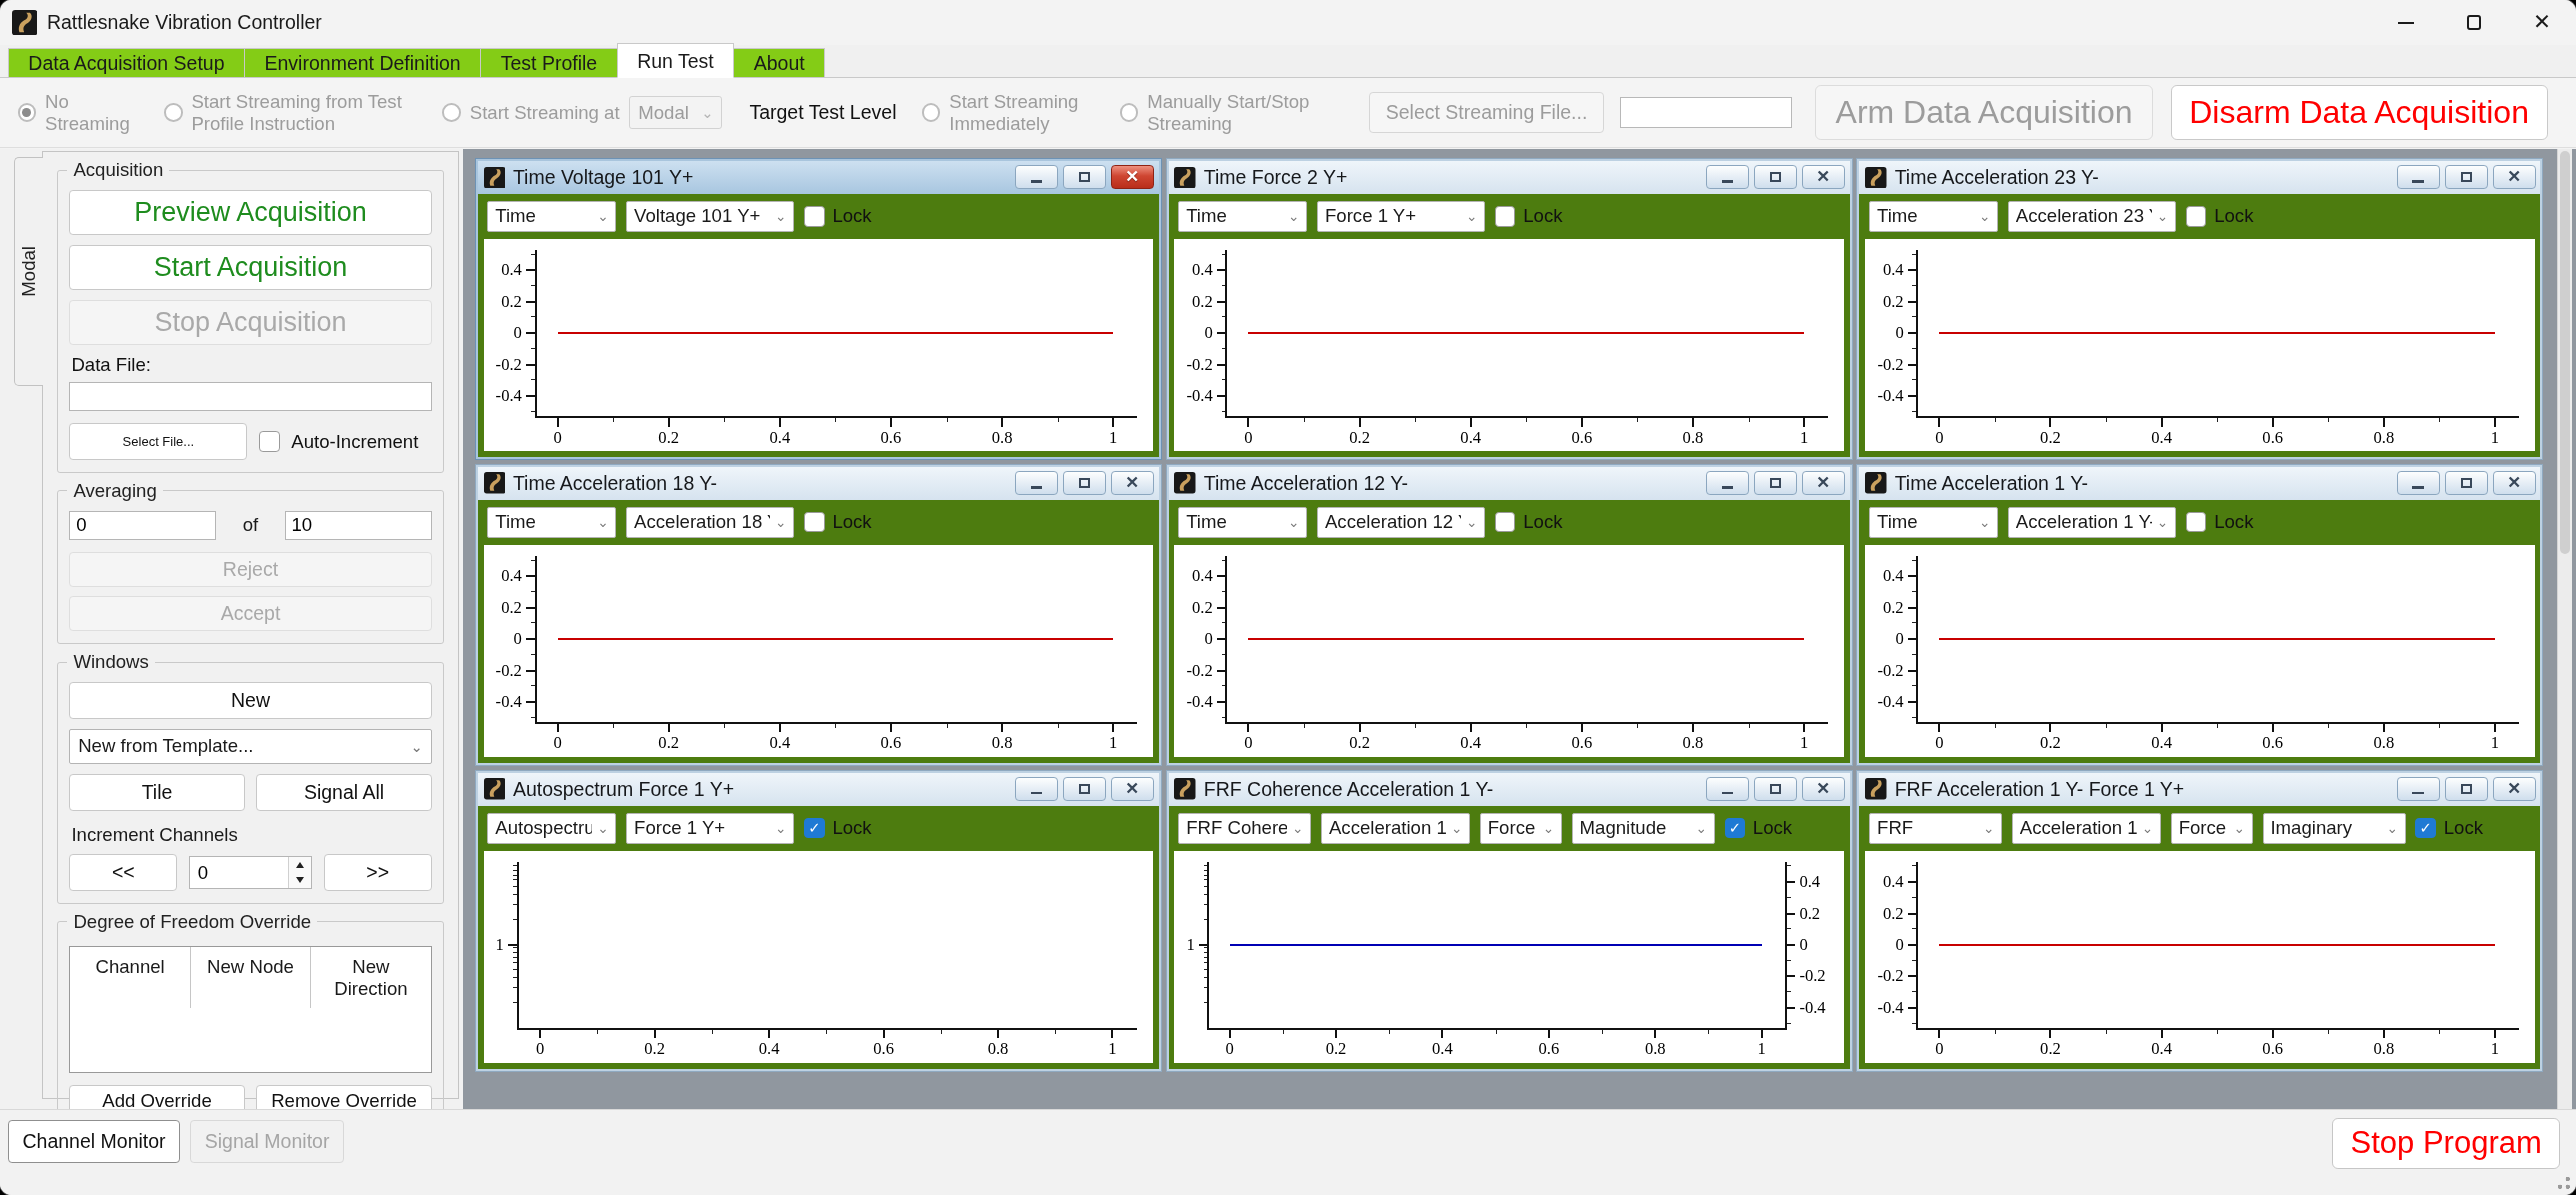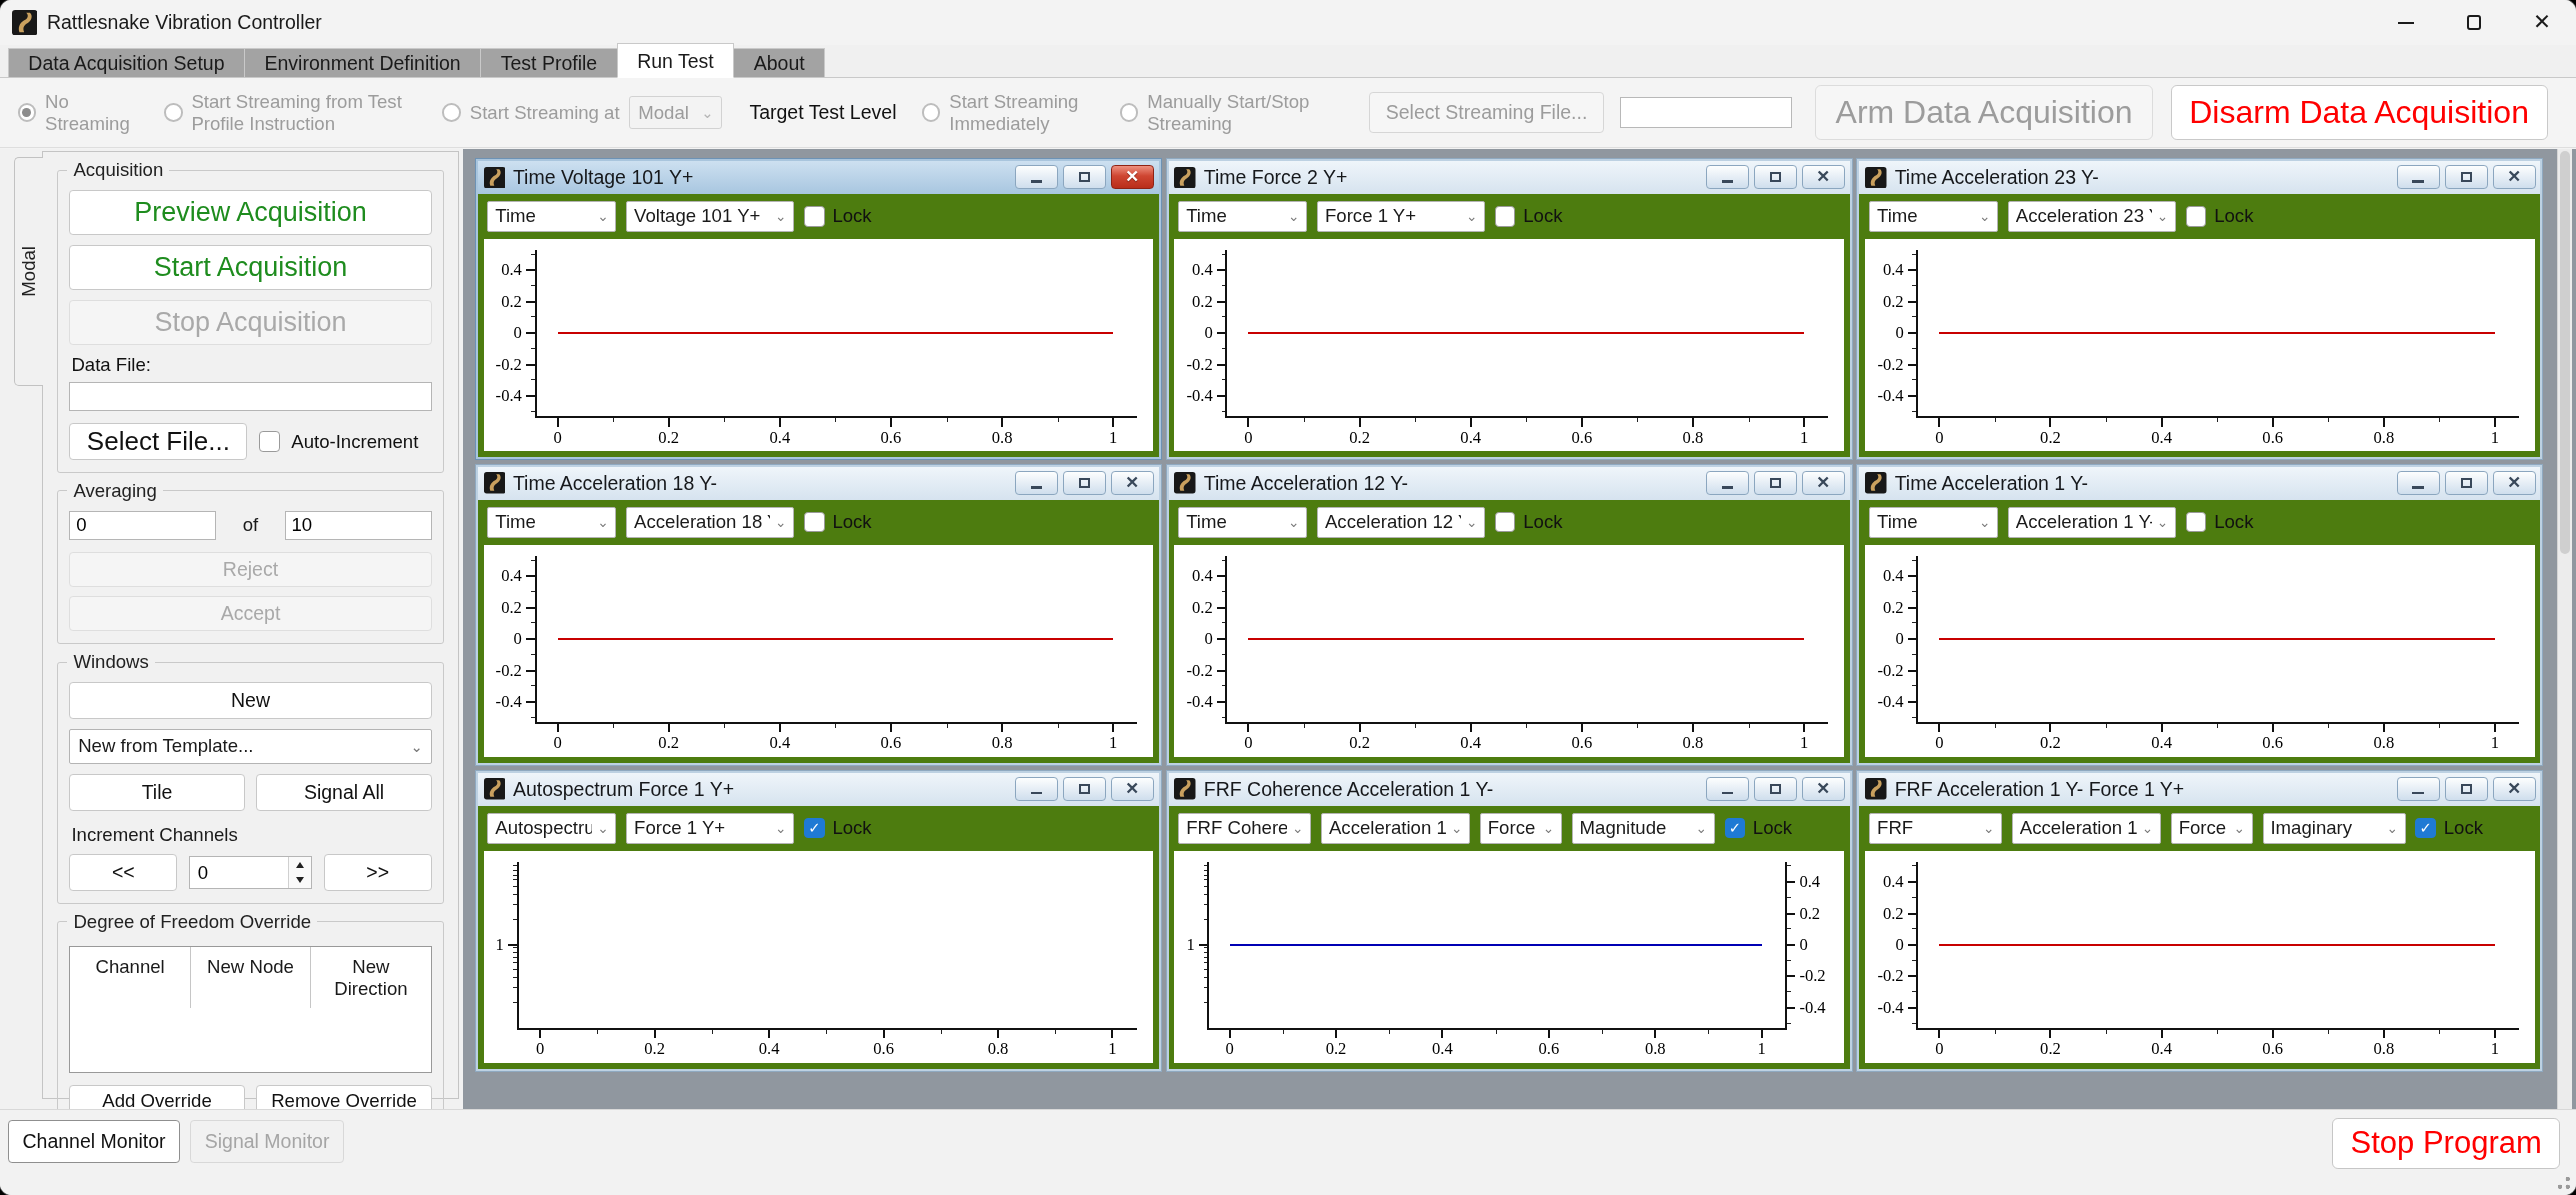--- a/index.html
+++ b/index.html
@@ -12,21 +12,21 @@
   .app-icon svg { display:block; }
   .app-title { margin-left:9.8px; font-size:19.5px; }
   .win-controls { position:absolute; top:0; right:0; display:flex; }
   .win-btn { width:68px; height:45px; display:flex; align-items:center; justify-content:center; }
   .g-winmin { width:15.6px; height:2px; background:#1a1a1a; }
   .g-winmax { width:14.7px; height:14.7px; border:2px solid #1a1a1a; border-radius:2.9px; }
   .g-winclose { font-size:21.5px; font-weight:300; color:#1a1a1a; line-height:1; }
 
   
   .tabbar { height:33px; display:flex; align-items:flex-end; background:#f0f0f0; border-bottom:1px solid #c9c9c9; padding-left:7.8px; }
-  .tab { height:29px; line-height:28px; padding:0 19.5px; font-size:19.5px; background:#a3a3a3; border:1px solid #c9c9c9; border-bottom:none; margin-right:-1px; white-space:nowrap; }
+  .tab { height:29px; line-height:28px; padding:0 19.5px; font-size:19.5px; background:#84cc16; border:1px solid #c9c9c9; border-bottom:none; margin-right:-1px; white-space:nowrap; }
   .tab.active { height:35px; line-height:34px; background:#fff; position:relative; z-index:3; margin-bottom:-1px; border-bottom:1px solid #fff; }
 
   
   .toolbar { height:70px; background:#f4f4f4; border-bottom:1px solid #dedede; display:flex; align-items:center; }
   .radio-item { display:flex; align-items:center; gap:8.8px; }
   .radio-circle { width:18.6px; height:18.6px; min-width:18.6px; border:2px solid #bdbdbd; border-radius:50%; background:#fff; display:flex; align-items:center; justify-content:center; }
   .radio-circle.on::after { content:''; width:8.8px; height:8.8px; border-radius:50%; background:#8d8d8d; }
   .radio-label { font-size:18.6px; color:#9c9c9c; line-height:1.15; }
   .r1 { margin-left:17.6px; } .r1 .radio-label { max-width:90px; }
   .r2 { margin-left:29px; } .r2 .radio-label { max-width:220px; }
@@ -50,21 +50,21 @@
   .group { position:relative; border:1px solid #c9c9c9; border-radius:2.9px; margin:17.6px 13.7px 0 13.7px; padding:19.5px 11.7px 11.7px 11.7px; }
   .group-title { position:absolute; top:-11.7px; left:9.8px; background:#f1f1f1; padding:0 5.9px; font-size:18.6px; color:#222; }
   .btn { display:block; width:100%; background:#fff; border:1px solid #c8c8c8; border-radius:3.9px; font-family:inherit; color:#111; }
   .btn.big { height:45px; font-size:27px; margin-bottom:9.8px; }
   .btn.green { color:#1e8c1e; }
   .btn.disabled { color:#a9a9a9; background:#f5f5f5; border-color:#dedede; }
   .field-label { font-size:18.6px; margin:5.9px 0 5.9px 2px; color:#111; }
   .text-input { width:100%; height:29px; border:1px solid #b5b5b5; background:#fff; font-size:18.6px; padding:0 5.9px; font-family:inherit; }
   .row { display:flex; align-items:center; gap:11.7px; }
   .selectfile-row { margin-top:11.7px; }
-  .btn-selectfile { width:178px; height:37px; font-size:26px; }
+  .btn-selectfile { width:178px; height:37px; font-size:13px; }
   .checkbox { width:20.5px; height:20.5px; min-width:20.5px; border:1px solid #9a9a9a; border-radius:3.9px; background:#fff; display:flex; align-items:center; justify-content:center; }
   .checkbox.on { background:#1f7ad4; border-color:#1f7ad4; }
   .checkbox.on::after { content:'✓'; color:#fff; font-size:14.7px; line-height:1; }
   .chk-label { font-size:18.6px; color:#111; }
   .avg-row { display:flex; align-items:center; margin-bottom:11.7px; }
   .avg-input { width:147px; height:29px; border:1px solid #b5b5b5; font-size:18.6px; padding:0 5.9px; font-family:inherit; }
   .avg-of { flex:1; text-align:center; font-size:18.6px; }
   .btn.mid { height:35px; font-size:19.5px; margin-top:9.8px; }
   .dd-box { height:35px; background:#fff; border:1px solid #b4b4b4; border-radius:2px; display:flex; align-items:center; padding:0 7.8px; font-size:18.6px; margin-top:9.8px; }
   .dd-box .chev { margin-left:auto; color:#777; font-size:14.7px; }

